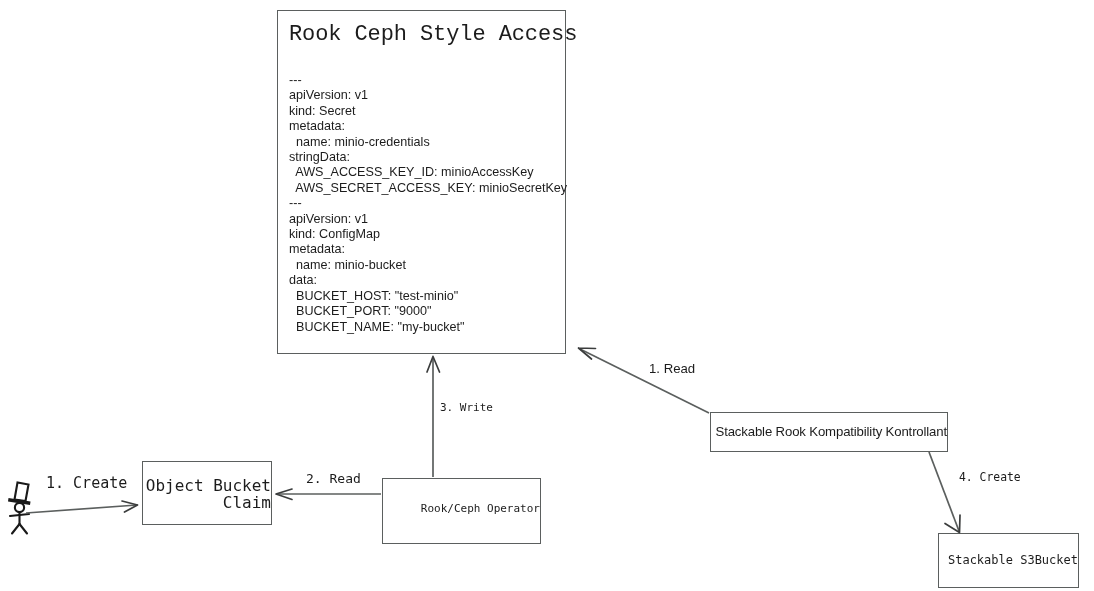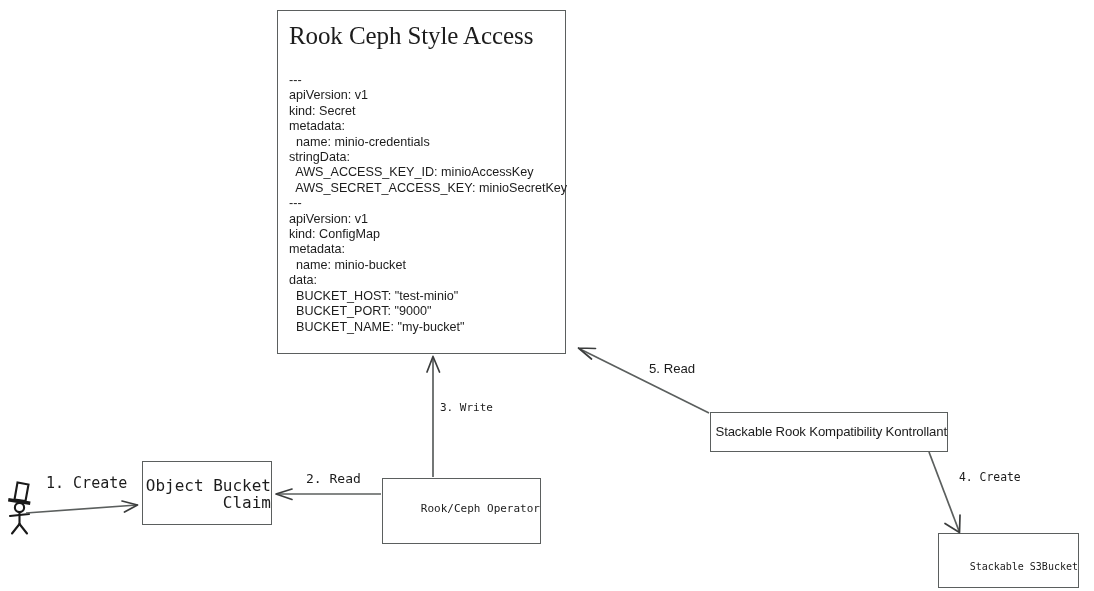--- a/index.html
+++ b/index.html
@@ -25,23 +25,23 @@
   #yaml-card {
     left: 277px;
     top: 10px;
     width: 289px;
     height: 344px;
   }
   #yaml-title {
     position: absolute;
     left: 11px;
     top: 11px;
-    font-size: 25px;
-    color: #1c1c1c;
-    font-family: Liberation Serif, serif;
+    font-size: 22px;
+    color: #1c1c1c;
+    font-family: Liberation Mono, monospace;
     white-space: nowrap;
     letter-spacing: -0.1px;
   }
   #yaml-body {
     position: absolute;
     left: 11px;
     top: 62px;
     font-size: 12.6px;
     line-height: 15.4px;
     color: #1c1c1c;
@@ -66,21 +66,21 @@
   #obc-box   { left: 142px; top: 461px; width: 130px; height: 64px; }
   #obc-label { top: 15px; font-size: 16px; line-height: 17px; }
 
   #operator-box   { left: 382px; top: 478px; width: 159px; height: 66px; }
   #operator-label { top: 23px; font-size: 11px; }
 
   #srkk-box   { left: 710px; top: 412px; width: 238px; height: 40px; }
   #srkk-label { top: 11px; font-size: 13.2px; letter-spacing: -0.15px; }
 
   #s3bucket-box   { left: 938px; top: 533px; width: 141px; height: 55px; }
-  #s3bucket-label { top: 19px; font-size: 10px; margin-top: 8px; }
+  #s3bucket-label { top: 19px; font-size: 12px; }
 
   
   .edge-label {
     position: absolute;
     color: #1c1c1c;
     white-space: nowrap;
   }
   #lbl-create1 { left: 46px;  top: 474px; font-size: 15px; }
   #lbl-read2   { left: 306px; top: 471px; font-size: 13px; }
   #lbl-write3  { left: 440px; top: 401px; font-size: 11px; }
@@ -154,21 +154,21 @@
     <div class="node-label sans" id="srkk-label">Stackable Rook Kompatibility Kontrollant</div>
   </div>
 
   <div class="box" id="s3bucket-box">
     <div class="node-label mono" id="s3bucket-label">Stackable S3Bucket</div>
   </div>
 
   <div class="edge-label mono" id="lbl-create1">1. Create</div>
   <div class="edge-label mono" id="lbl-read2">2. Read</div>
   <div class="edge-label mono" id="lbl-write3">3. Write</div>
-  <div class="edge-label sans" id="lbl-read4">5. Read</div>
+  <div class="edge-label sans" id="lbl-read4">1. Read</div>
   <div class="edge-label mono" id="lbl-create5">4. Create</div>
 
   <svg id="overlay" viewBox="0 0 1094 591">
 
     <g>
 
       <path class="actor-stroke" d="M14.5 499.5 L17.5 482.5 L28.5 484.5 L25.5 501.0 Z"></path>
 
       <path class="actor-fill" d="M8.5 498.0 L30.5 501.5 L30.0 505.0 L8.0 501.5 Z"></path>
 

